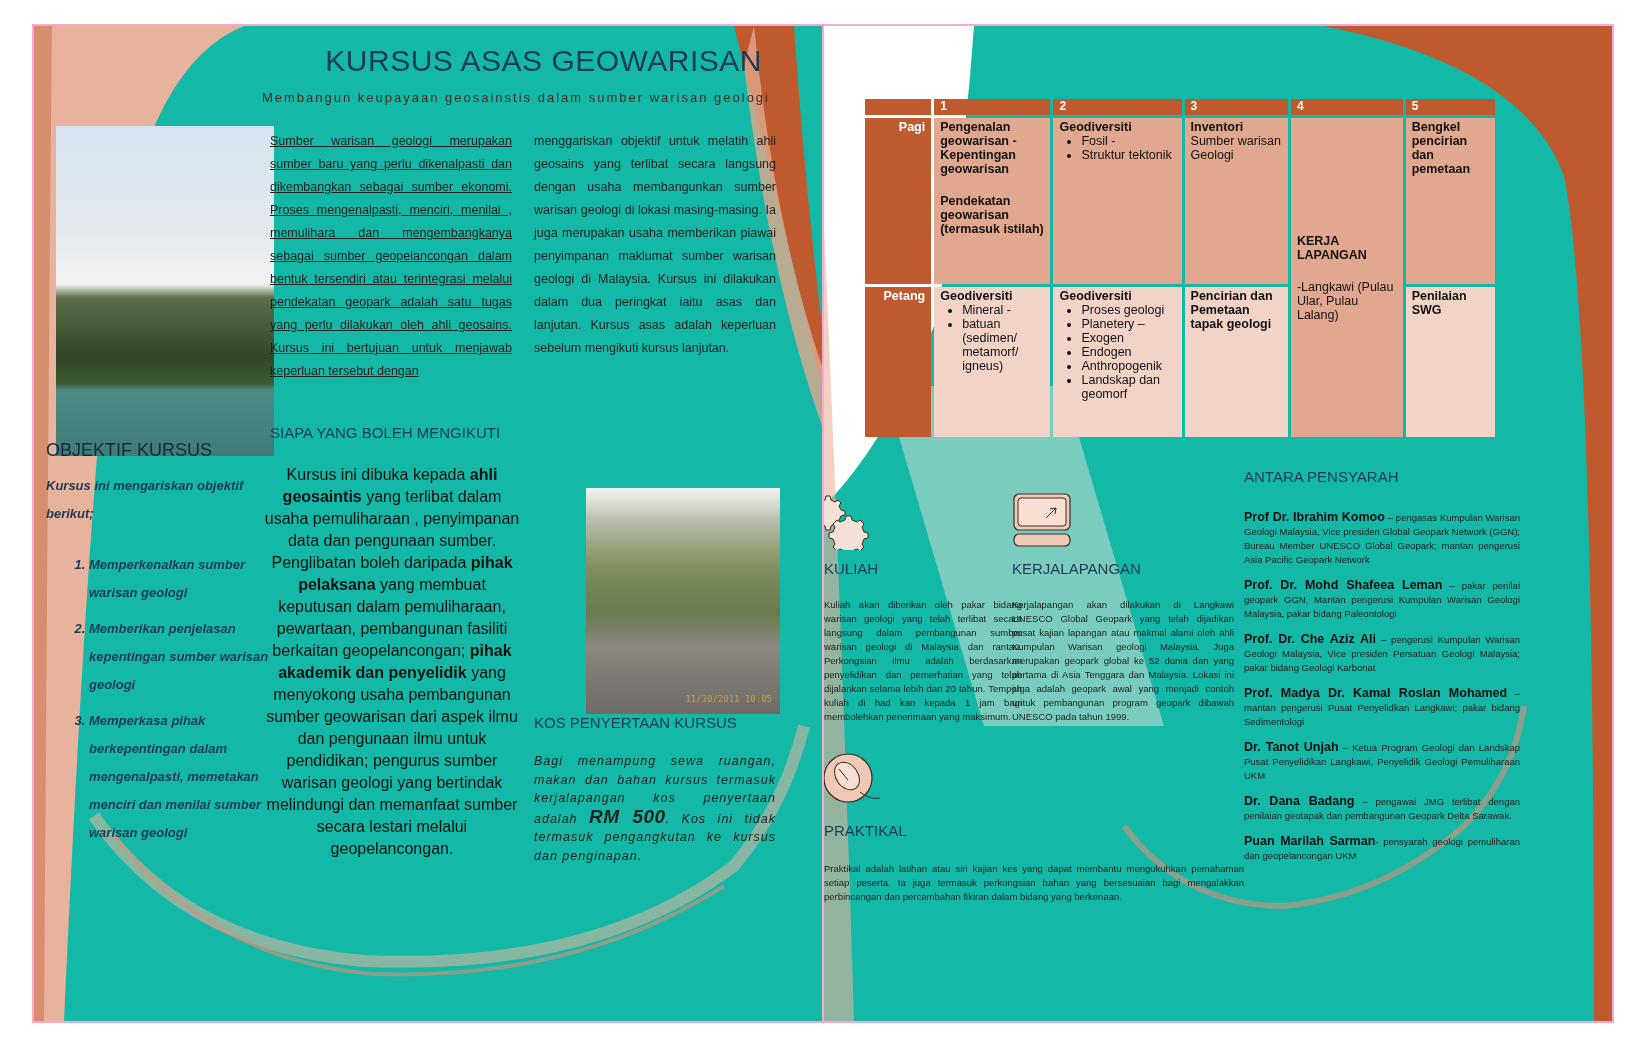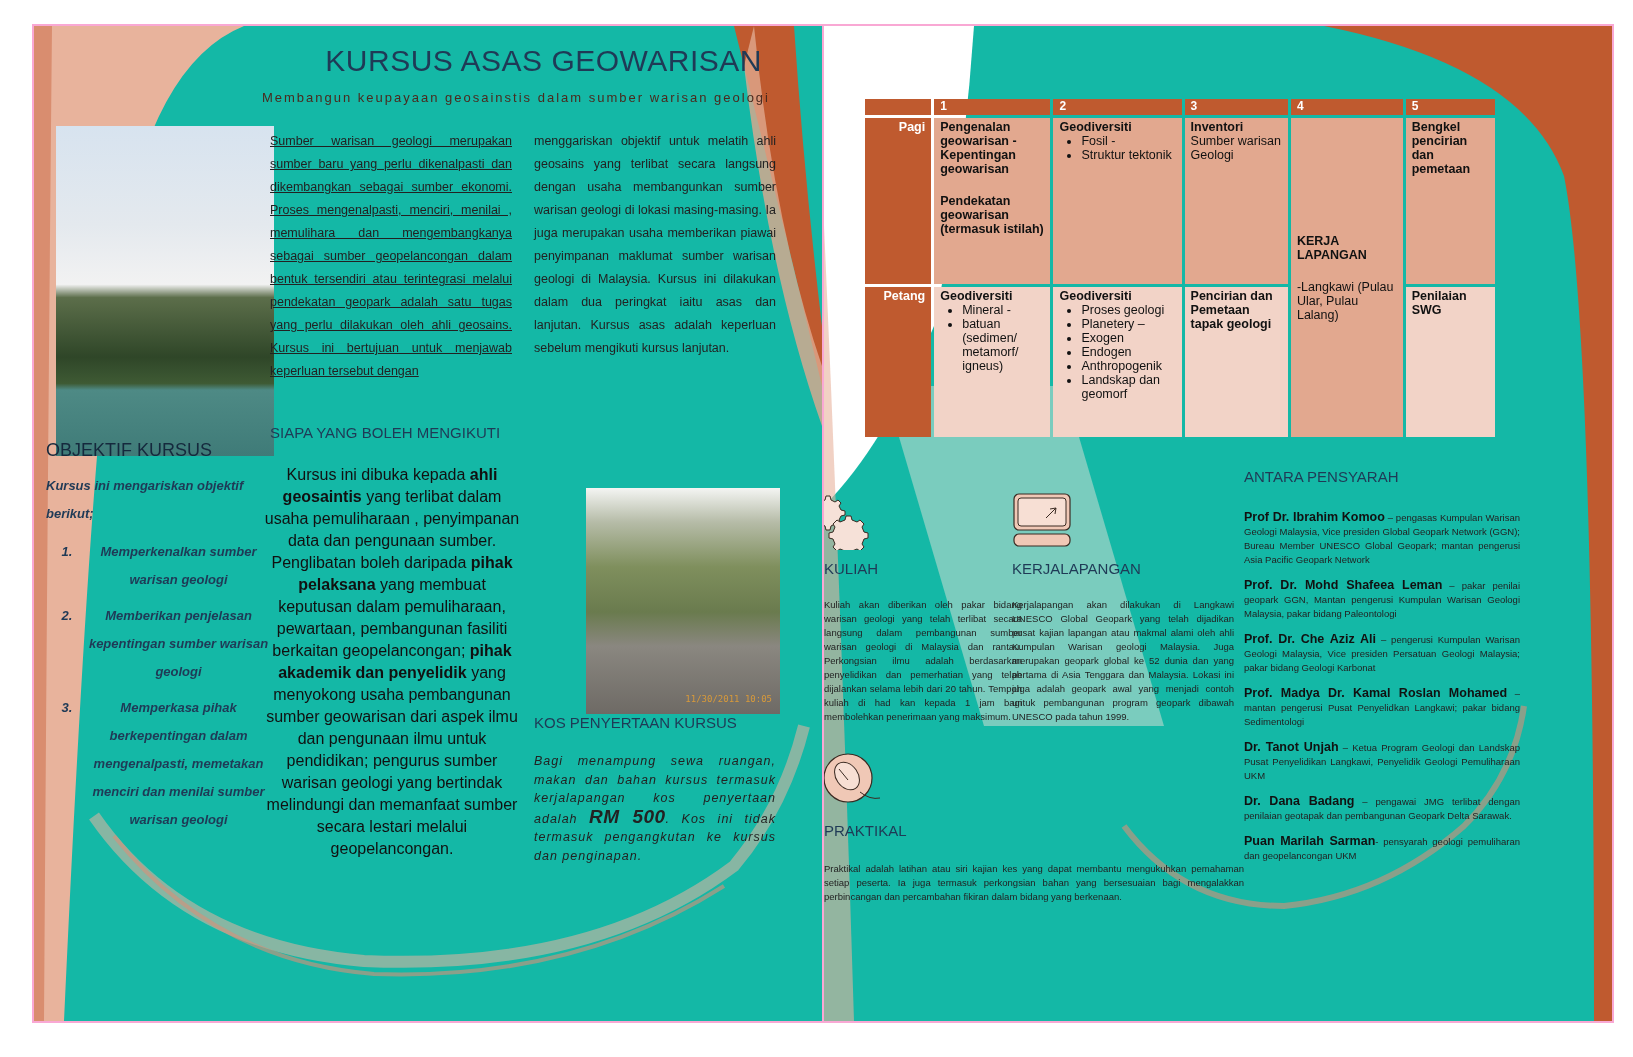--- a/index.html
+++ b/index.html
@@ -16,21 +16,21 @@
   .photo { overflow:hidden; }
   .photo-island { left:22px; top:100px; width:218px; height:330px; background:linear-gradient(#d7e3ef 0%, #e4e9ee 30%, #f2f2f2 48%, #5c6e4a 52%, #2f4628 70%, #3e5a34 78%, #4e8a85 80%, #3f7b78 100%); }
   .photo-rock { left:552px; top:462px; width:194px; height:226px; background:linear-gradient(#f4f5f3 0%, #b6bca8 15%, #7f8f5d 35%, #6a7b4e 55%, #8a8780 70%, #6e6a65 100%); }
   .photo-date { position:absolute; right:8px; bottom:10px; font-size:9px; color:#d89a3a; font-family:"DejaVu Sans Mono", monospace; }
   .body-text { font-size:12.5px; line-height:23px; text-align:justify; color:#222; }
   .col1 { left:236px; top:104px; width:242px;text-decoration:underline; }
   .col2 { left:500px; top:104px; width:242px; }
   .heading-sm { font-size:15px; color:#1f3a56; }
   .obj-title { left:12px; top:414px; font-size:18px; color:#15293d; }
   .obj-intro { left:12px; top:446px; width:210px; font-size:13px; line-height:28px; color:#1f3a56; font-style:italic; font-weight:bold; }
-  .obj-list { left:12px; top:508px; width:205px; margin:4px; padding:0 0 0 26px; font-size:13px; line-height:28px; color:#1f3a56; font-style:italic; font-weight:bold;text-align:center; }
+  .obj-list { left:12px; top:508px; width:205px; margin:17px; padding:0 0 0 26px; font-size:13px; line-height:28px; color:#1f3a56; font-style:italic; font-weight:bold; }
   .obj-list li { margin-bottom:8px; }
   .siapa-title { left:236px; top:398px; }
   .siapa-body { left:228px; top:438px; width:260px; font-size:16px; line-height:22px; text-align:center; color:#111; }
   .kos-title { left:500px; top:688px; }
   .kos-body { left:500px; top:726px; width:242px; font-size:12.5px; line-height:18.5px; font-style:italic; letter-spacing:1px; text-align:justify; color:#222; }
   .kos-price { font-size:19px; font-weight:bold; letter-spacing:0.5px; }
 
   
   .sched { left:38px; top:70px; width:636px; border-collapse:separate; border-spacing:3px; font-size:12.5px; }
   .sched td { vertical-align:top; padding:2px 6px; }

